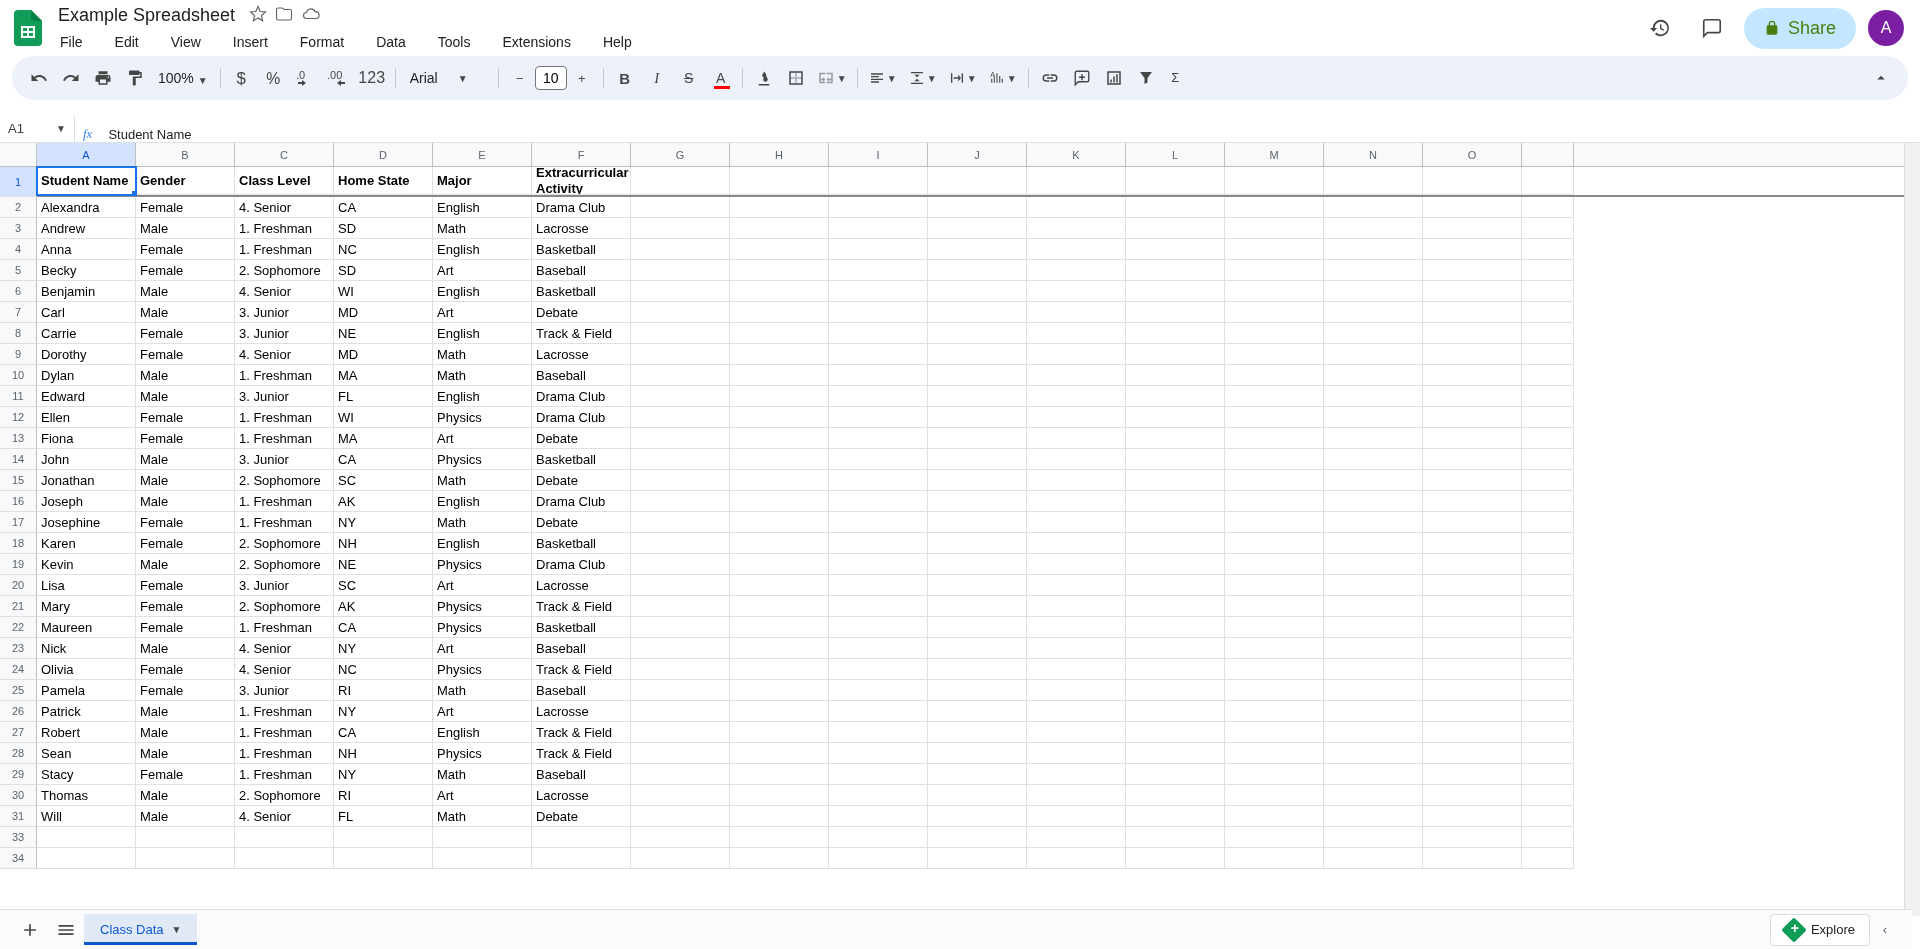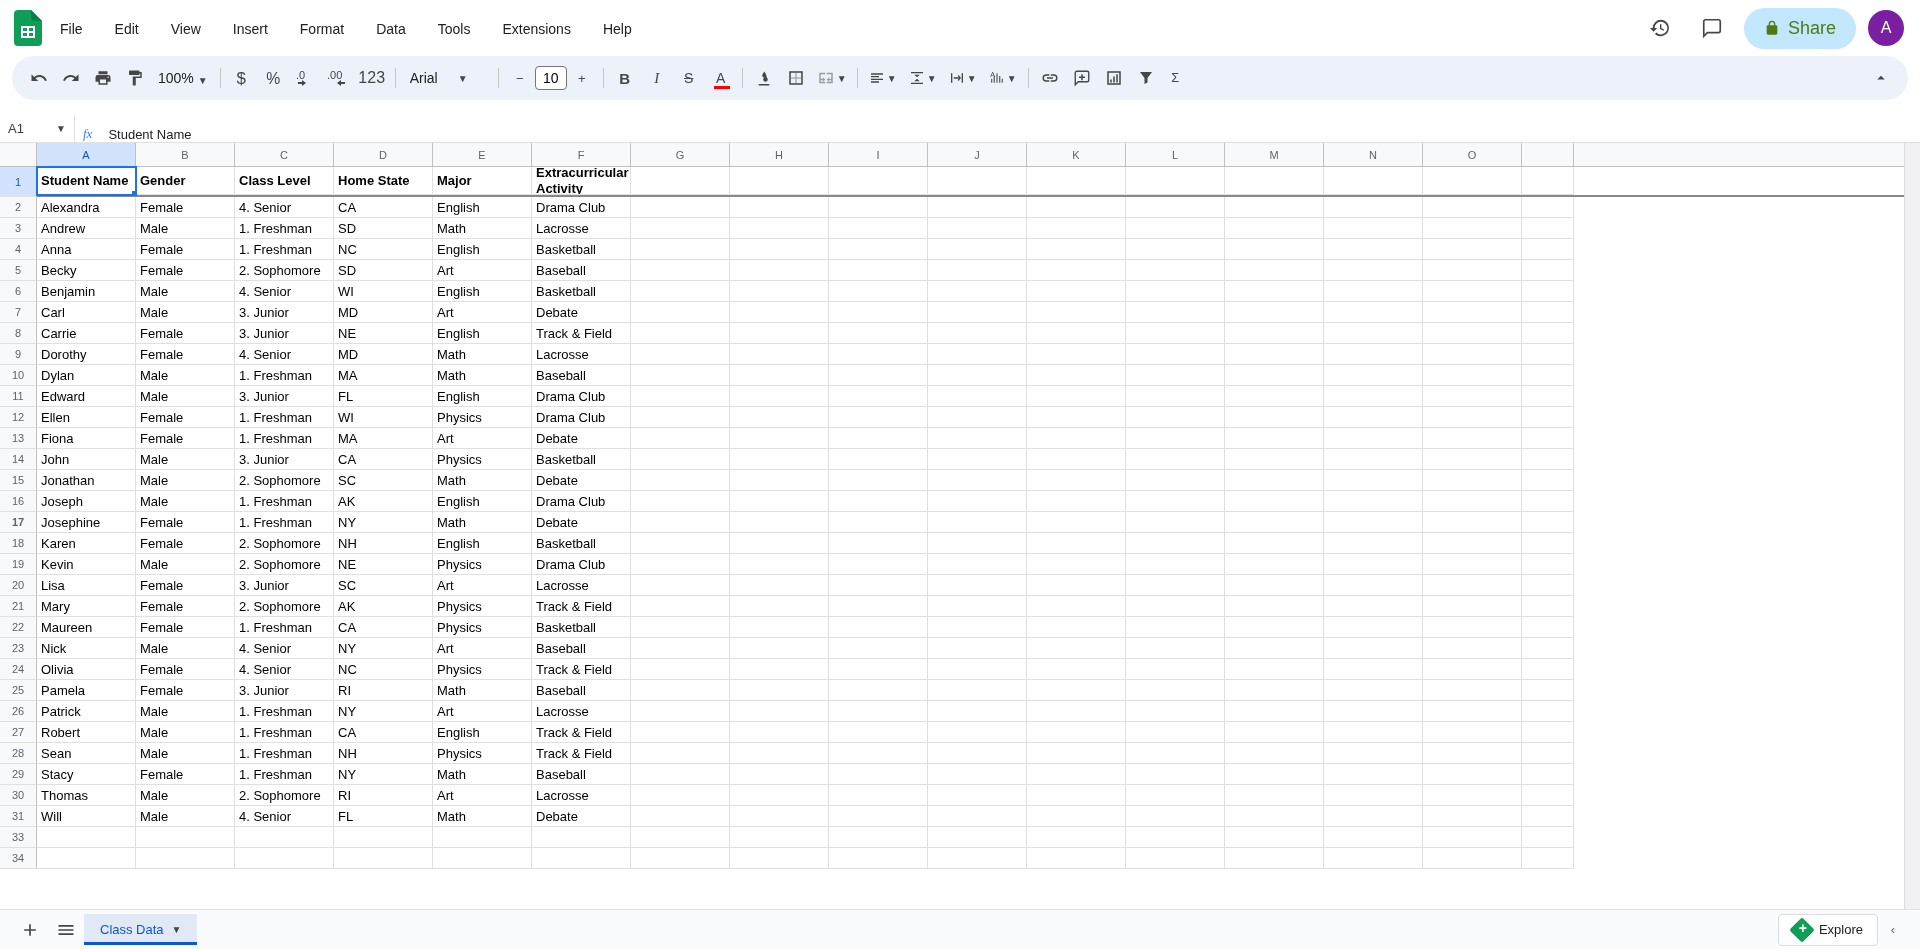--- a/index.html
+++ b/index.html
@@ -48,21 +48,21 @@
 .data-row { display: flex; height: 21px; }
 .data-row.header-data { height: 30px; border-bottom: 2.5px solid #888; }
 .cell { border-right: 1px solid #e0e0e0; border-bottom: 1px solid #e0e0e0; padding: 0 4px; font-size: 13px; color: #000; display: flex; align-items: center; overflow: hidden; white-space: nowrap; }
 .cell.header-cell { font-weight: bold; align-items: center; line-height: 1.2; white-space: normal; }
 .cell.active { outline: 2px solid #1a73e8; outline-offset: -1px; background: #fff; z-index: 2; position: relative; }
 .cell.active::after { content: ''; position: absolute; right: -3px; bottom: -3px; width: 6px; height: 6px; background: #1a73e8; }
 
 .scrollbar-v { width: 16px; background: #f1f1f1; border-left: 1px solid #dadce0; }
 
 
-.footer { position: absolute; bottom: 0; left: 0; right: 0; height: 40px; display: flex; align-items: center; background: #f9fbfd; border-top: 1px solid #e0e0e0; padding: 0 12px; }
+.footer { position: absolute; bottom: 0; left: 0; right: 8px; height: 40px; display: flex; align-items: center; background: #f9fbfd; border-top: 1px solid #e0e0e0; padding: 0 12px; }
 .footer-btn { width: 36px; height: 36px; display: flex; align-items: center; justify-content: center; cursor: pointer; color: #444746; border-radius: 4px; }
 .sheet-tab { display: flex; align-items: center; gap: 8px; padding: 8px 16px; background: #e1e9f7; border-radius: 0; font-size: 13px; font-weight: 500; color: #0b57d0; cursor: pointer; position: relative; }
 .sheet-tab::after { content: ''; position: absolute; bottom: 0; left: 0; right: 0; height: 3px; background: #0b57d0; }
 .explore-btn { display: flex; align-items: center; gap: 8px; padding: 6px 14px; border: 1px solid #dadce0; border-radius: 4px; font-size: 13px; cursor: pointer; margin-left: auto; background: #fff; }
 .explore-icon { width: 18px; height: 18px; background: #0f9d58; transform: rotate(45deg); border-radius: 2px; position: relative; }
 .explore-icon::after { content: '+'; color: #fff; position: absolute; transform: rotate(-45deg); left: 4px; top: -1px; font-size: 14px; font-weight: bold; }
 .footer-chevron { width: 30px; height: 36px; display: flex; align-items: center; justify-content: center; cursor: pointer; color: #5f6368; }
 
 svg { fill: currentColor; }
 .col-A{width:99px}.col-B{width:99px}.col-C{width:99px}.col-D{width:99px}.col-E{width:99px}.col-F{width:99px}.col-G{width:99px}.col-H{width:99px}.col-I{width:99px}.col-J{width:99px}.col-K{width:99px}.col-L{width:99px}.col-M{width:99px}.col-N{width:99px}.col-O{width:99px}.col-P{width:52px}
@@ -72,20 +72,32 @@
 
 <div class="title-bar">
   <div class="logo">
     <svg width="28" height="36" viewBox="0 0 28 36">
         <path fill="#0f9d58" d="M17 0H4a4 4 0 0 0-4 4v28a4 4 0 0 0 4 4h20a4 4 0 0 0 4-4V11L17 0z"></path>
         <path fill="#fff" d="M7 16h14v12H7zm2 2v3h4v-3zm6 0v3h4v-3zm-6 5v3h4v-3zm6 0v3h4v-3z"></path>
         <path fill="#087f46" d="M17 0v7a4 4 0 0 0 4 4h7z"></path>
       </svg>
   </div>
   <div class="title-section">
+    <div class="title-row">
+      <span class="doc-title">Example Spreadsheet</span>
+      <span class="title-icon"><svg width="18" height="18" viewBox="0 0 24 24">
+            <path fill="none" stroke="currentColor" stroke-width="1.5" d="M12 17.3l-6.2 3.7 1.6-7L2 9.2l7.1-.6L12 2l2.9 6.6 7.1.6-5.4 4.8 1.6 7z"></path>
+          </svg></span>
+      <span class="title-icon"><svg width="18" height="18" viewBox="0 0 24 24">
+            <path fill="none" stroke="currentColor" stroke-width="1.5" d="M10 4H4a2 2 0 0 0-2 2v12a2 2 0 0 0 2 2h16a2 2 0 0 0 2-2V8a2 2 0 0 0-2-2h-8l-2-2z"></path>
+          </svg></span>
+      <span class="title-icon"><svg width="20" height="18" viewBox="0 0 24 24">
+            <path fill="none" stroke="currentColor" stroke-width="1.5" d="M19 18H6a4 4 0 0 1 0-8 6 6 0 0 1 11.5-1A4.5 4.5 0 0 1 19 18z"></path>
+          </svg></span>
+    </div>
     <div class="menu-bar" id="menu-bar">
         <div class="menu-item">File</div>
         <div class="menu-item">Edit</div>
         <div class="menu-item">View</div>
         <div class="menu-item">Insert</div>
         <div class="menu-item">Format</div>
         <div class="menu-item">Data</div>
         <div class="menu-item">Tools</div>
         <div class="menu-item">Extensions</div>
         <div class="menu-item">Help</div>
@@ -594,21 +606,21 @@
         <div class="cell col-I"></div>
         <div class="cell col-J"></div>
         <div class="cell col-K"></div>
         <div class="cell col-L"></div>
         <div class="cell col-M"></div>
         <div class="cell col-N"></div>
         <div class="cell col-O"></div>
         <div class="cell col-P"></div>
       </div>
       <div class="data-row">
-        <div class="row-header" style="height: 21px; font-weight: bold;">17</div>
+        <div class="row-header" style="height: 21px;">17</div>
         <div class="cell col-A">Josephine</div>
         <div class="cell col-B">Female</div>
         <div class="cell col-C">1. Freshman</div>
         <div class="cell col-D">NY</div>
         <div class="cell col-E">Math</div>
         <div class="cell col-F">Debate</div>
         <div class="cell col-G"></div>
         <div class="cell col-H"></div>
         <div class="cell col-I"></div>
         <div class="cell col-J"></div>

